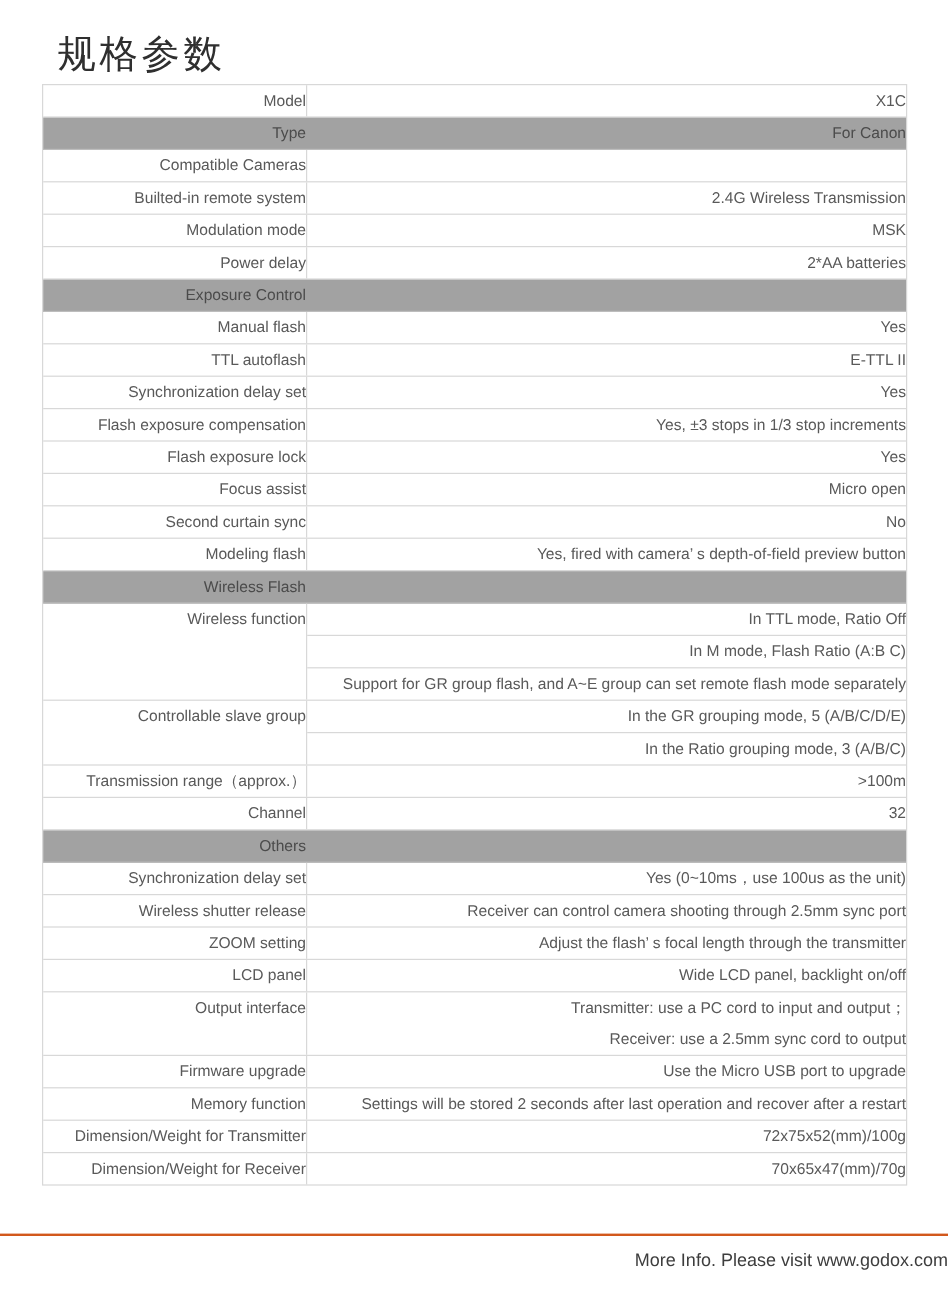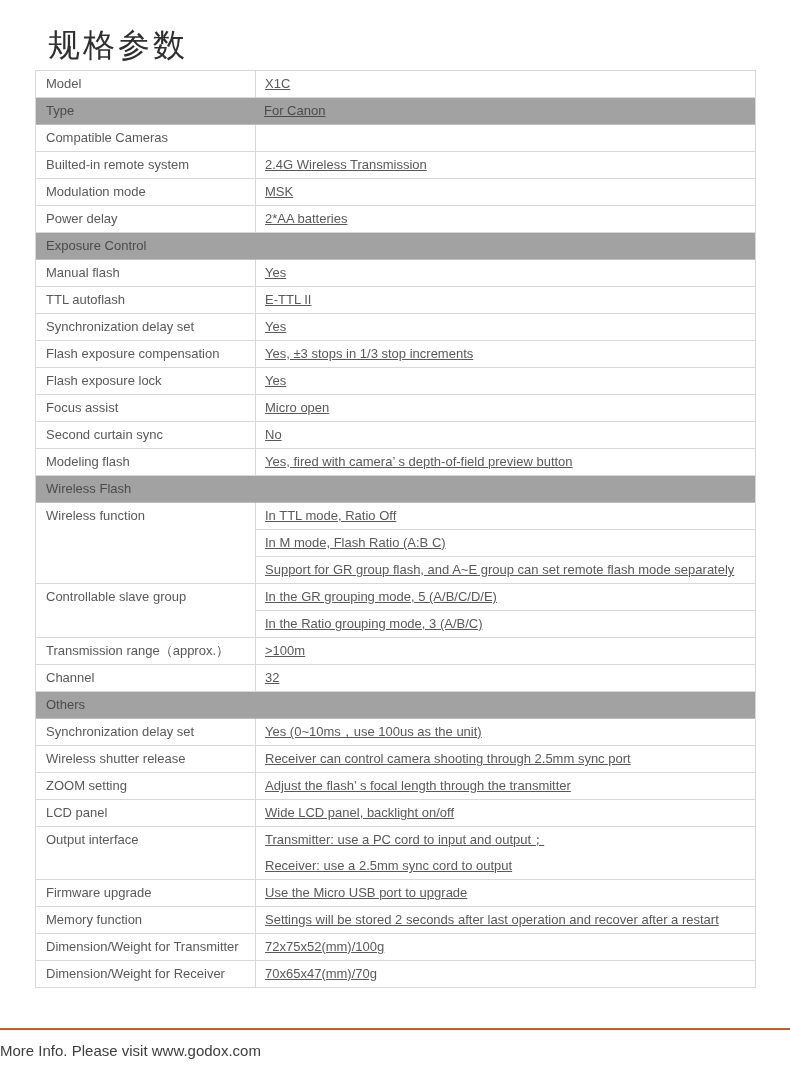--- a/index.html
+++ b/index.html
@@ -20,44 +20,44 @@
   .title{
     position:absolute;left:48px;top:24px;
     font-size:32px;font-weight:500;letter-spacing:3px;
     color:var(--title-text);
   }
   .spec-table{
     position:absolute;left:35px;top:70px;width:719px;
     border:1px solid var(--border);
     background:#ffffff;
   }
-  .row{display:flex;border-bottom:1px solid var(--border);}
+  .row{display:flex;border-bottom:1px solid var(--border);text-align:right;}
   .row:last-child{border-bottom:none;}
   .row.section{background:var(--section-bg);border-bottom-color:#bdbdbd;}
   .cell{font-size:13px;color:var(--text);}
   .cell.label{
     width:209px;flex:0 0 209px;padding-left:10px;
     border-right:1px solid var(--border);
     line-height:26px;
   }
   .row.section .cell.label{border-right:none;color:var(--section-text);}
-  .cell.value{flex:1;min-width:0;text-decoration:underline;}
+  .cell.value{flex:1;min-width:0;}
   .row.section .cell.value{color:var(--section-text);}
   .vline{
     height:26px;line-height:26px;padding-left:9px;
     white-space:nowrap;overflow:hidden;
   }
   .value.divided .vline + .vline{border-top:1px solid var(--border);}
   .footer-line{
     position:absolute;left:0;top:1028px;width:790px;height:2px;
     background:var(--accent);
   }
   .footer-text{
     position:absolute;left:0;top:1042px;width:790px;
-    text-align:left;font-size:15px;color:var(--footer-text);
+    text-align:right;font-size:15px;color:var(--footer-text);
   }
 </style>
 </head>
 <body>
 
 <div class="page">
   <h1 class="title">规格参数</h1>
   <div class="spec-table" id="spec-table">
       <div class="row data">
         <div class="cell label">Model</div>

